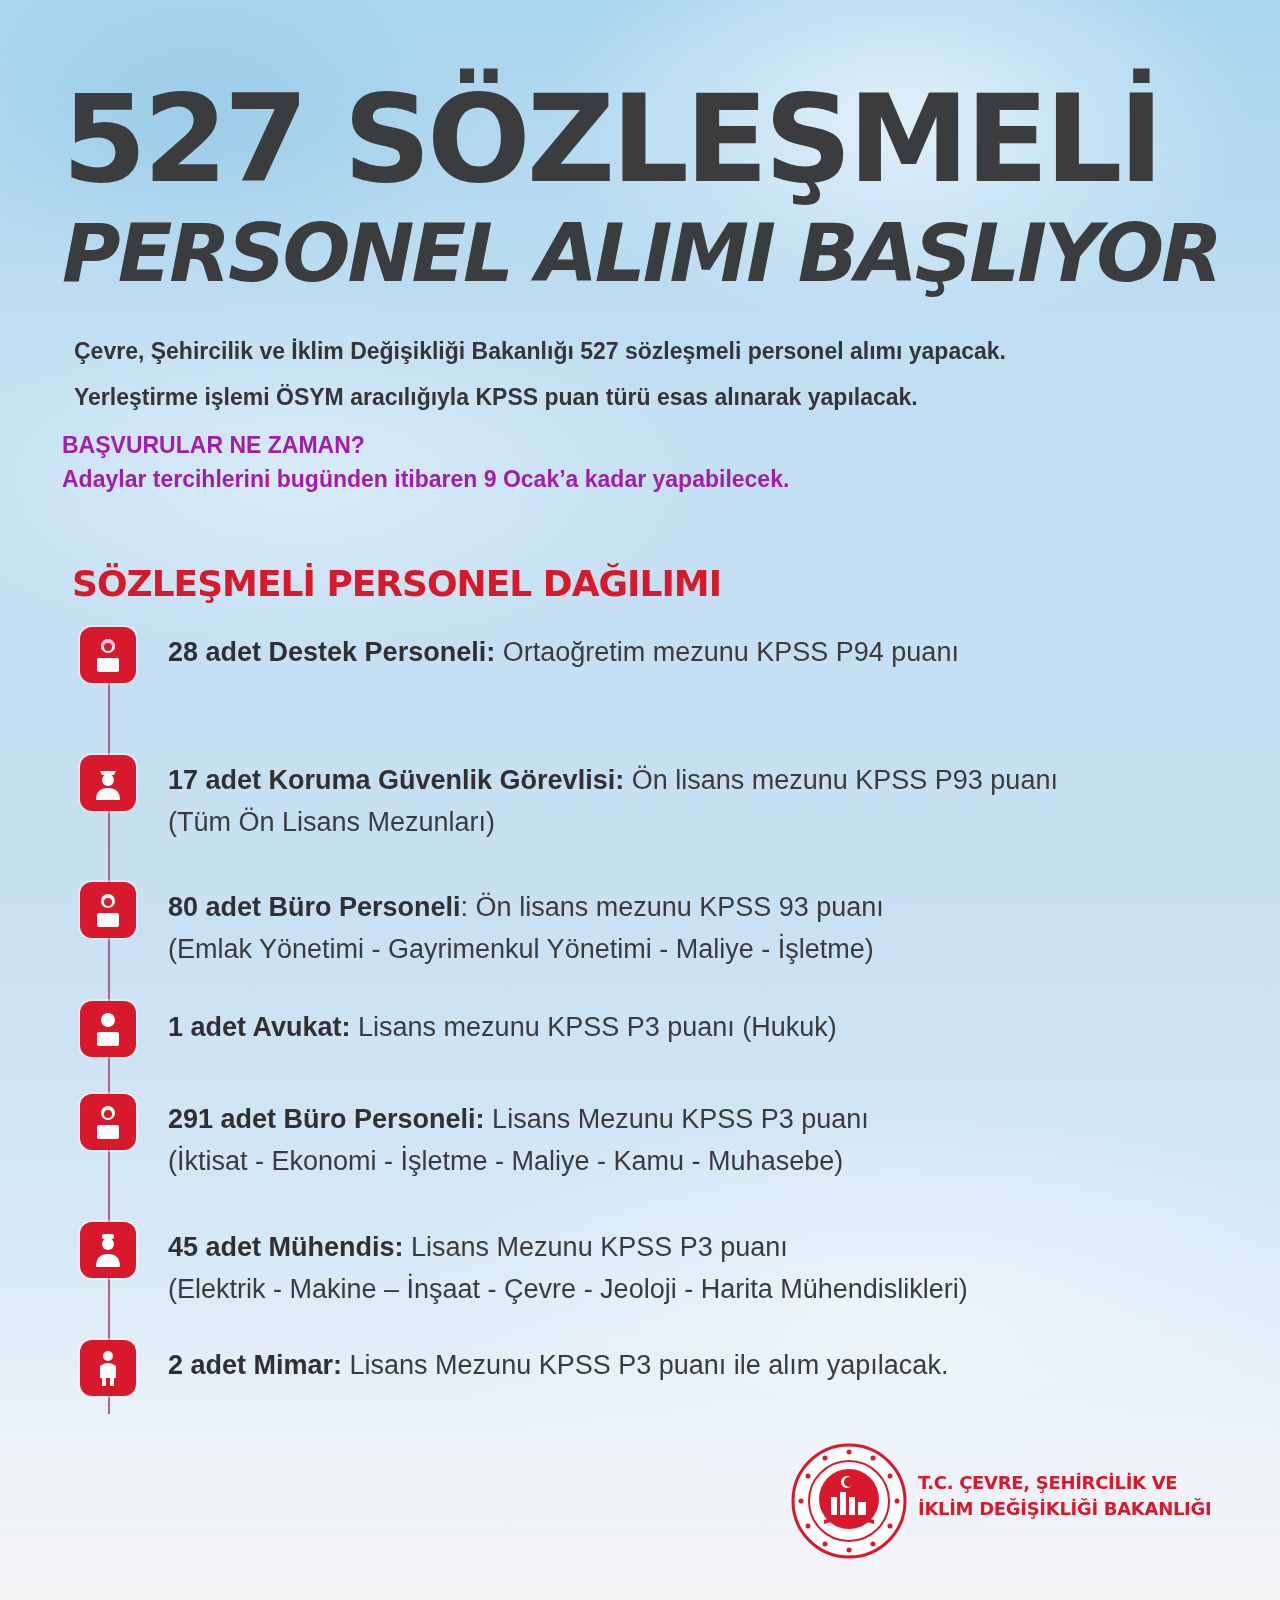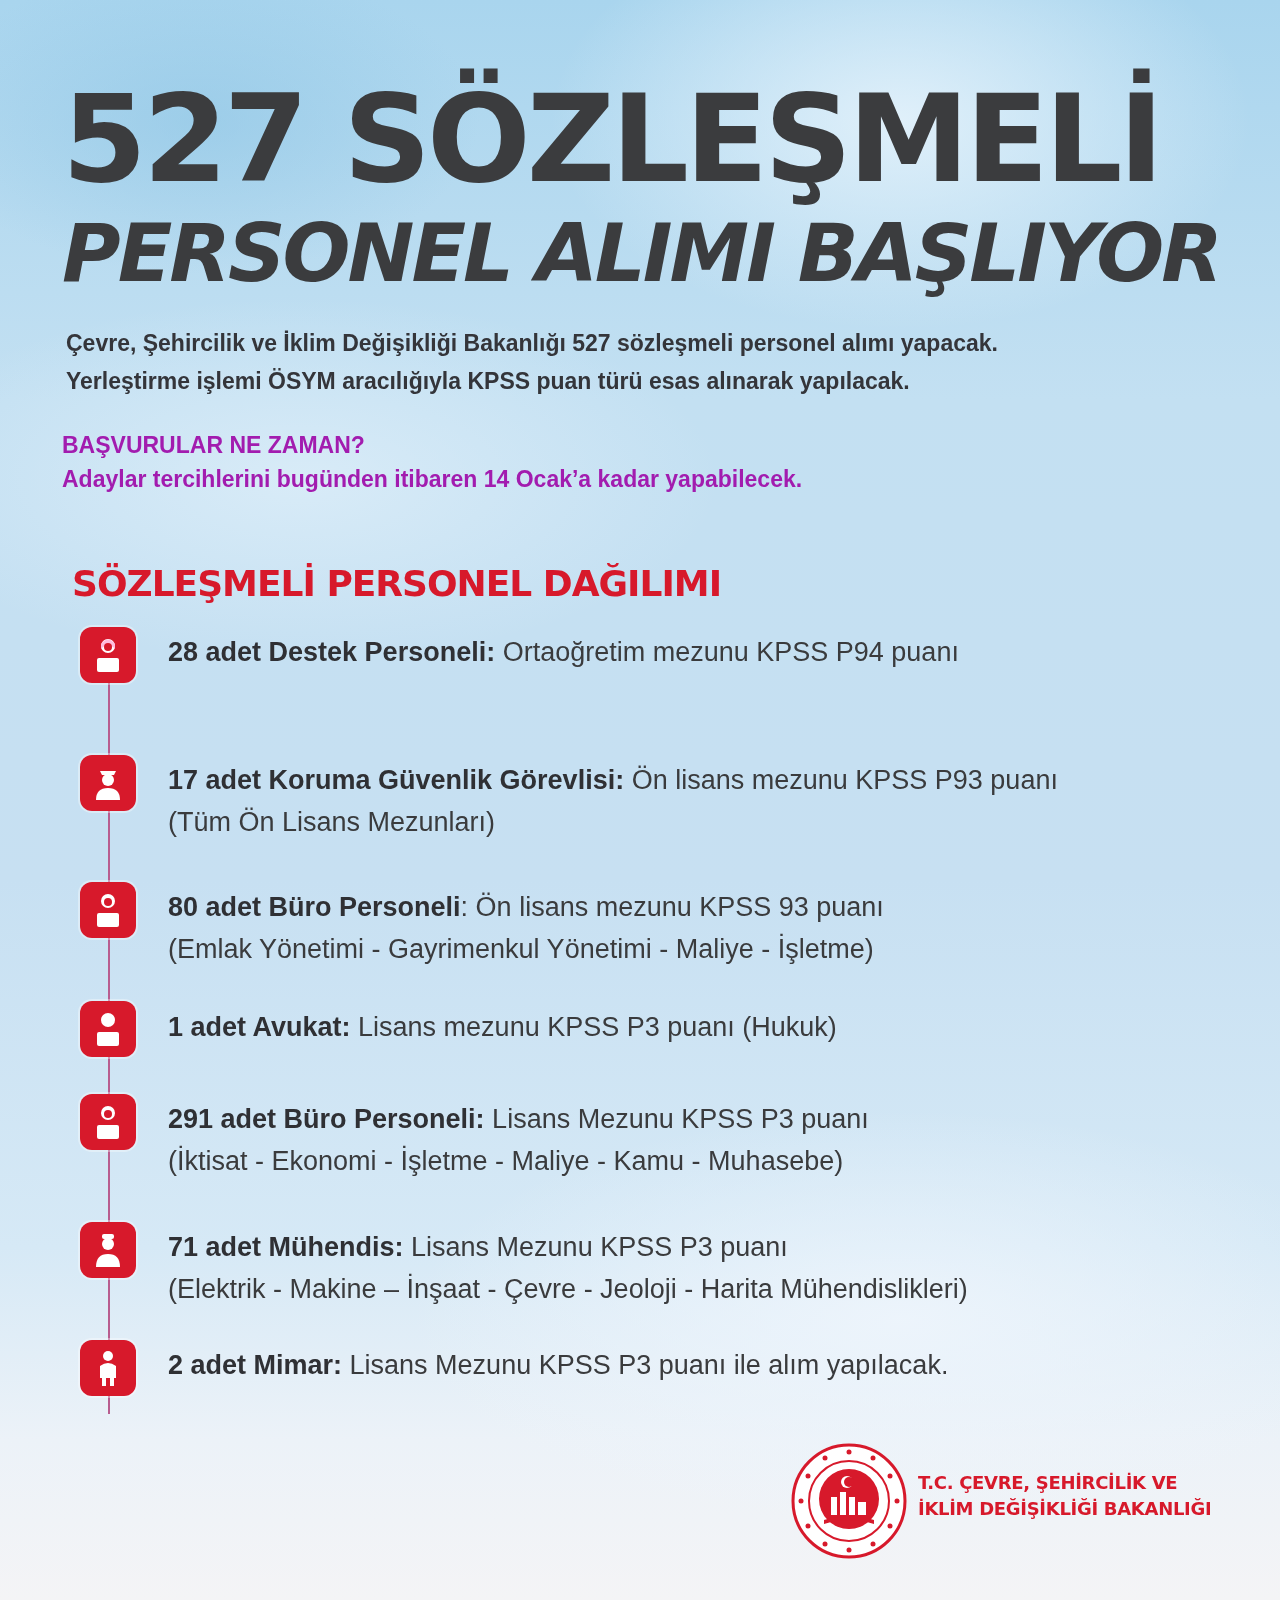--- a/index.html
+++ b/index.html
@@ -24,21 +24,21 @@
       text-transform: uppercase; letter-spacing: -2px;
       line-height: 1;
     }
     .headline .l1 { display: block; font-size: 122px; letter-spacing: -4px; transform: scaleX(1.0); transform-origin: left; white-space: nowrap; }
     .headline .l2 { display: block; font-size: 80px; margin-top: 14px; letter-spacing: -3px; white-space: nowrap; font-style: italic; }
 
     .intro {
       position: absolute; left: 62px; top: 322px; width: 1160px;
       font-size: 23px; font-weight: 700; color: #34353a; line-height: 34px;
     }
-    .intro p { margin: 4px; }
+    .intro p { margin: 12px; }
     .when { position: absolute; left: 62px; top: 428px; font-size: 23px; font-weight: 700; color: #a21caf; line-height: 34px; }
 
     .section-title {
       position: absolute; left: 72px; top: 555px;
       font-family: "DejaVu Sans", sans-serif; font-weight: 900;
       font-size: 36px; color: #d7192b; letter-spacing: -1px; white-space: nowrap; margin-top: 8px;
     }
 
     .timeline-line {
       position: absolute; left: 108px; top: 680px; width: 2px; height: 734px;
@@ -75,21 +75,21 @@
     <span class="l2">PERSONEL ALIMI BAŞLIYOR</span>
   </h1>
 
   <div class="intro">
     <p>Çevre, Şehircilik ve İklim Değişikliği Bakanlığı 527 sözleşmeli personel alımı yapacak.</p>
     <p>Yerleştirme işlemi ÖSYM aracılığıyla KPSS puan türü esas alınarak yapılacak.</p>
   </div>
 
   <div class="when">
     <p>BAŞVURULAR NE ZAMAN?</p>
-    <p>Adaylar tercihlerini bugünden itibaren 14 Ocak’a kadar yapabilecek.</p>
+    <p>Adaylar tercihlerini bugünden itibaren 9 Ocak’a kadar yapabilecek.</p>
   </div>
 
   <h2 class="section-title">SÖZLEŞMELİ PERSONEL DAĞILIMI</h2>
 
   <div class="timeline-line"></div>
 
   <div class="item" style="top:627px;">
     <div class="icon-box">
       <svg viewBox="0 0 34 40">
           <circle cx="17" cy="11" r="7" fill="#fff"></circle>
@@ -159,21 +159,21 @@
 
   <div class="item" style="top:1222px;">
     <div class="icon-box">
       <svg viewBox="0 0 34 40">
           <rect x="11" y="4" width="12" height="5" rx="2" fill="#fff"></rect>
           <circle cx="17" cy="14" r="6" fill="#fff"></circle>
           <path d="M5 37 Q5 24 17 24 Q29 24 29 37Z" fill="#fff"></path>
         </svg>
     </div>
     <div class="item-text">
-      <div><b>71 adet Mühendis:</b><span> Lisans Mezunu KPSS P3 puanı</span></div>
+      <div><b>45 adet Mühendis:</b><span> Lisans Mezunu KPSS P3 puanı</span></div>
       <div>(Elektrik - Makine – İnşaat - Çevre - Jeoloji - Harita Mühendislikleri)</div>
     </div>
   </div>
 
   <div class="item" style="top:1340px;">
     <div class="icon-box">
       <svg viewBox="0 0 34 40">
           <circle cx="17" cy="8" r="5" fill="#fff"></circle>
           <path d="M9 18 Q17 12 25 18 L25 30 L9 30Z" fill="#fff"></path>
           <rect x="11" y="30" width="4" height="8" fill="#fff"></rect>

